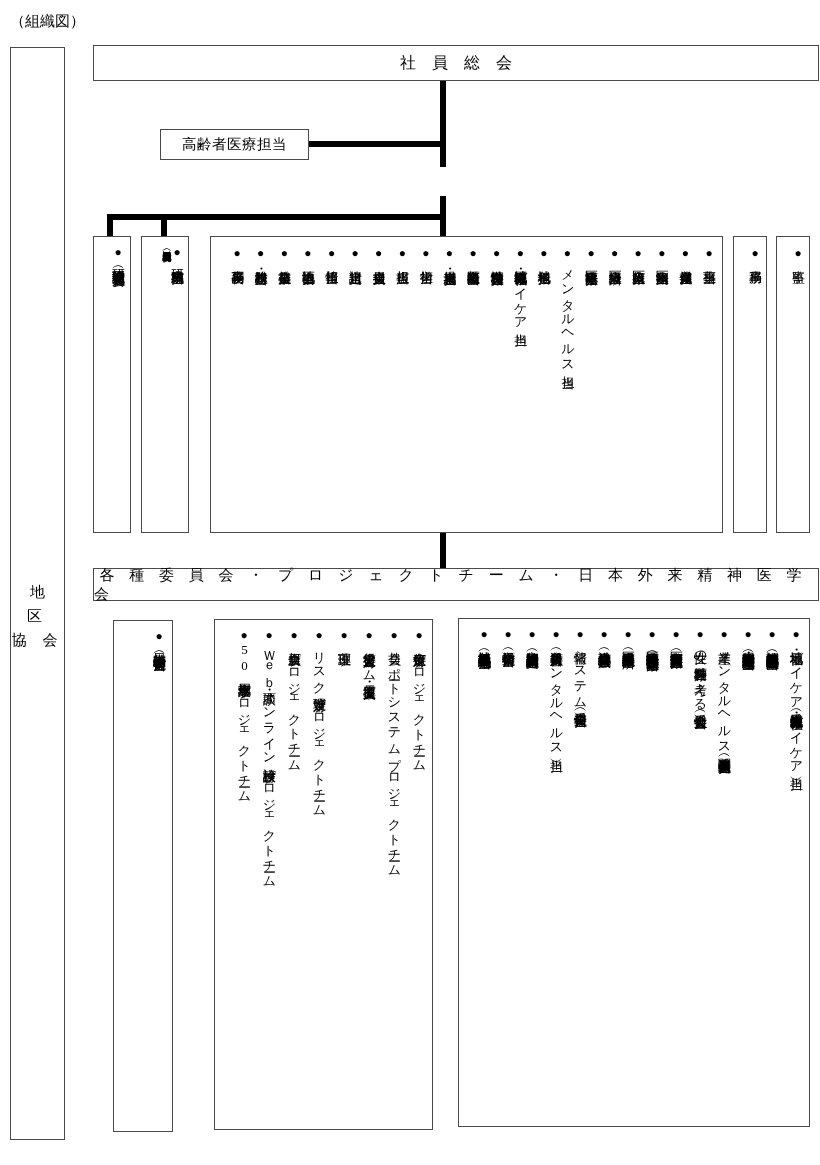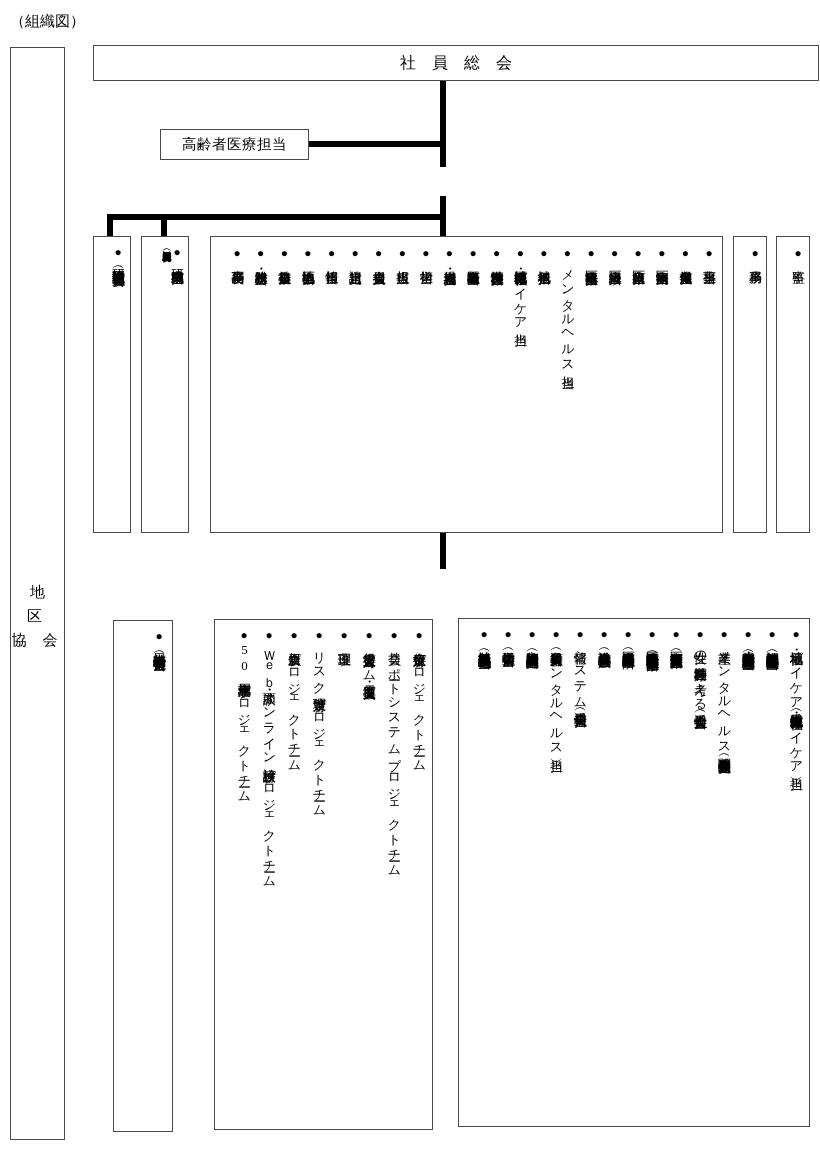--- a/index.html
+++ b/index.html
@@ -211,20 +211,23 @@
         <div class="vitem" style="margin-left: 0px; font-size: 13px;"><span class="bullet">●</span><span>事務局</span></div>
       </div>
   </div>
 
   <div class="box" id="auditor-box">
     <div class="vcol-wrap" style="left:0; top:9px; right:4px; height:281px;">
         <div class="vitem" style="margin-left: 0px; font-size: 13px;"><span class="bullet">●</span><span>監事</span></div>
       </div>
   </div>
 
+  <div class="box hbox" id="committee-banner">
+    <span>各 種 委 員 会 ・ プ ロ ジ ェ ク ト チ ー ム ・ 日 本 外 来 精 神 医 学 会</span>
+  </div>
 
   <div class="box" id="society-box">
     <div class="vcol-wrap" style="left:0; top:8px; right:6px; height:496px;">
         <div class="vitem" style="margin-left: 0px; font-size: 13px;"><span class="bullet">●</span><span>日本外来精神医学会（学術研究会担当）</span></div>
       </div>
   </div>
 
   <div class="box" id="projects-box">
     <div class="vcol-wrap" style="left:0; top:8px; right:6px; height:495px;">
         <div class="vitem" style="margin-left: 12px; font-size: 13px;"><span class="bullet">●</span><span>依存症対策プロジェクトチーム</span></div>

